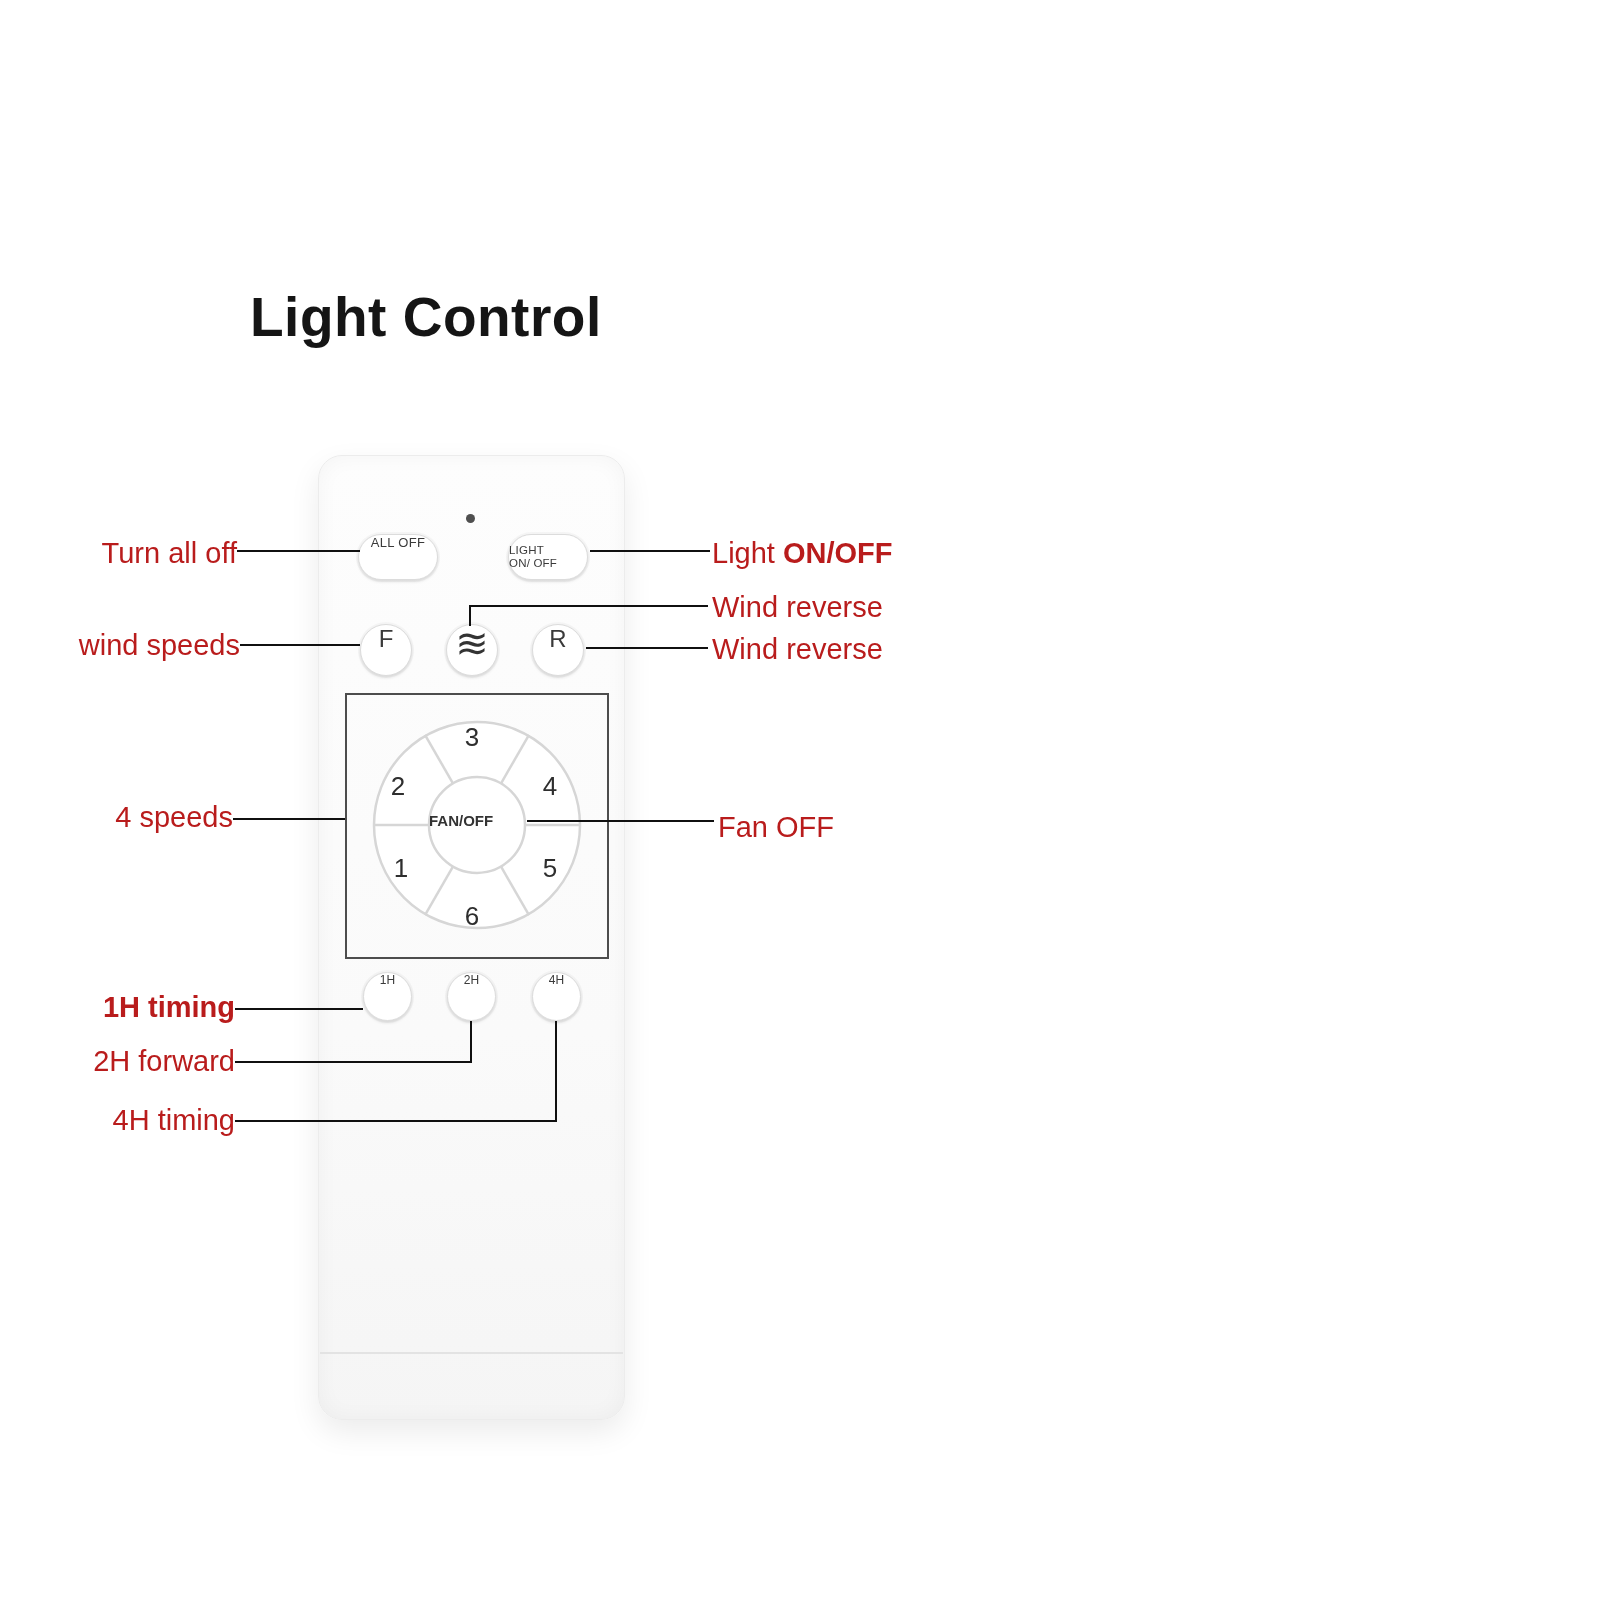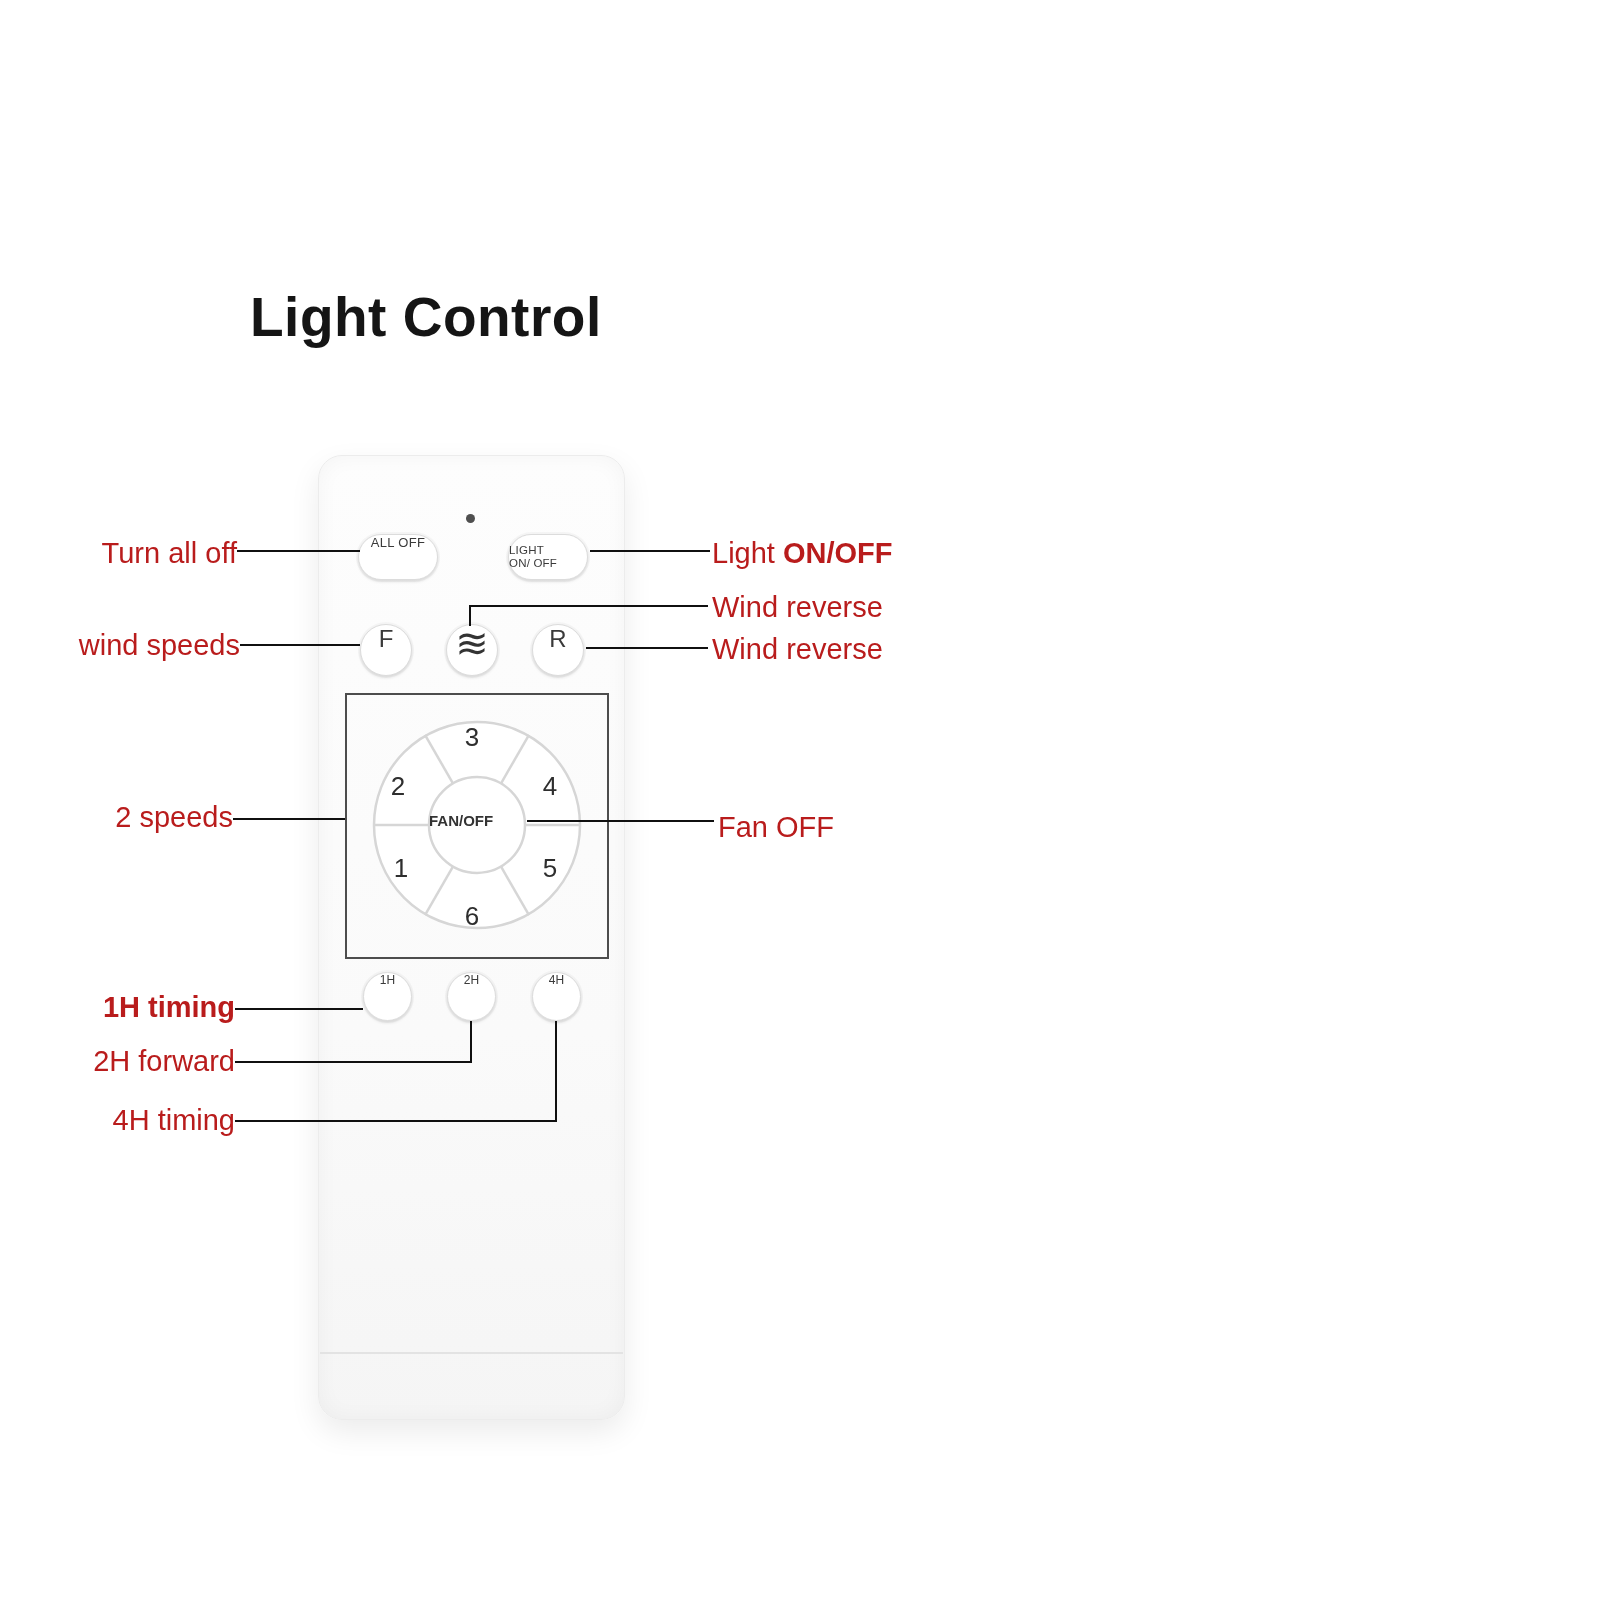--- a/index.html
+++ b/index.html
@@ -162,21 +162,21 @@
   </div>
   <div class="abs btn circle-sm btn-2h">
     <span>2H</span>
   </div>
   <div class="abs btn circle-sm btn-4h">
     <span>4H</span>
   </div>
 
   <div class="abs note note-right-align" style="left:37px; width:200px; top:536px;">Turn all off</div>
   <div class="abs note note-right-align" style="left:37px; width:203px; top:628px;">wind speeds</div>
-  <div class="abs note note-right-align" style="left:33px; width:200px; top:800px;">2 speeds</div>
+  <div class="abs note note-right-align" style="left:33px; width:200px; top:800px;">4 speeds</div>
   <div class="abs note note-right-align" style="left:35px; width:200px; top:990px;font-weight:bold;">1H timing</div>
   <div class="abs note note-right-align" style="left:35px; width:200px; top:1044px;">2H forward</div>
   <div class="abs note note-right-align" style="left:35px; width:200px; top:1103px;">4H timing</div>
 
   <div class="abs note" style="left:712px; top:536px;"><span>Light </span><b>ON/OFF</b></div>
   <div class="abs note" style="left:712px; top:590px;">Wind reverse</div>
   <div class="abs note" style="left:712px; top:632px;">Wind reverse</div>
   <div class="abs note" style="left:718px; top:804px;margin-top:6px;">Fan OFF</div>
 
   <div class="abs line-h" style="left:237px; top:550px; width:123px;"></div>

